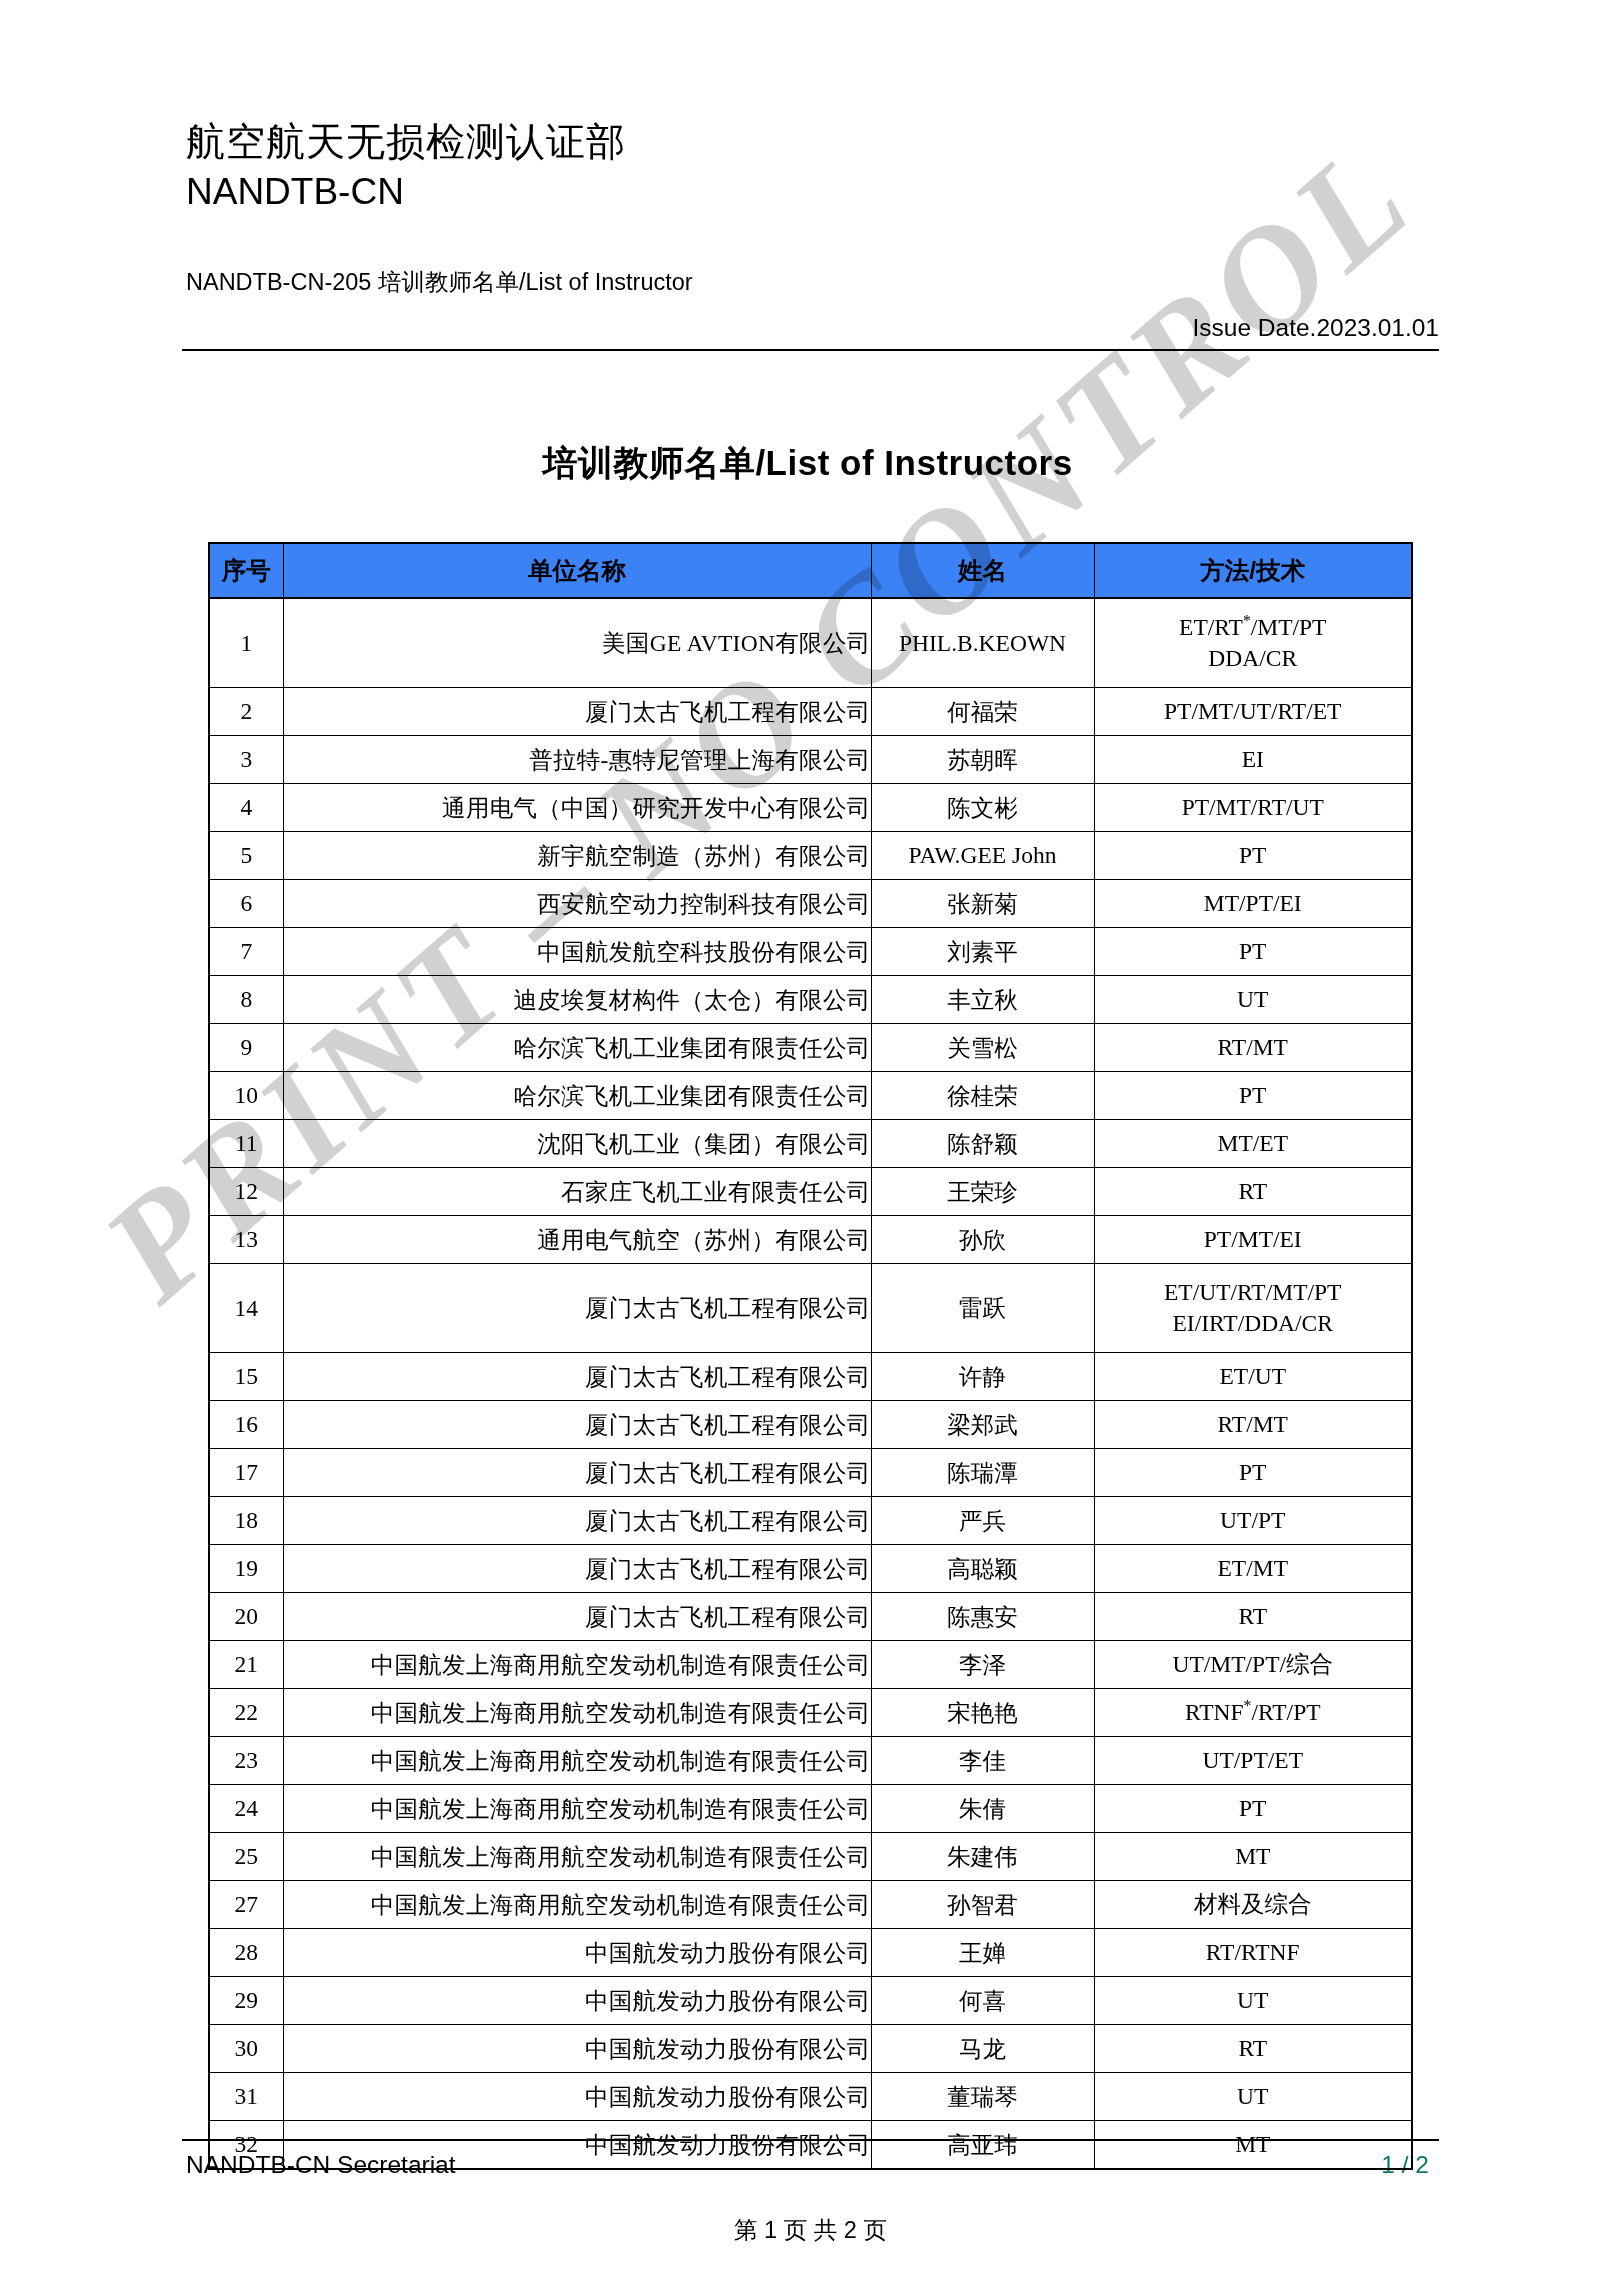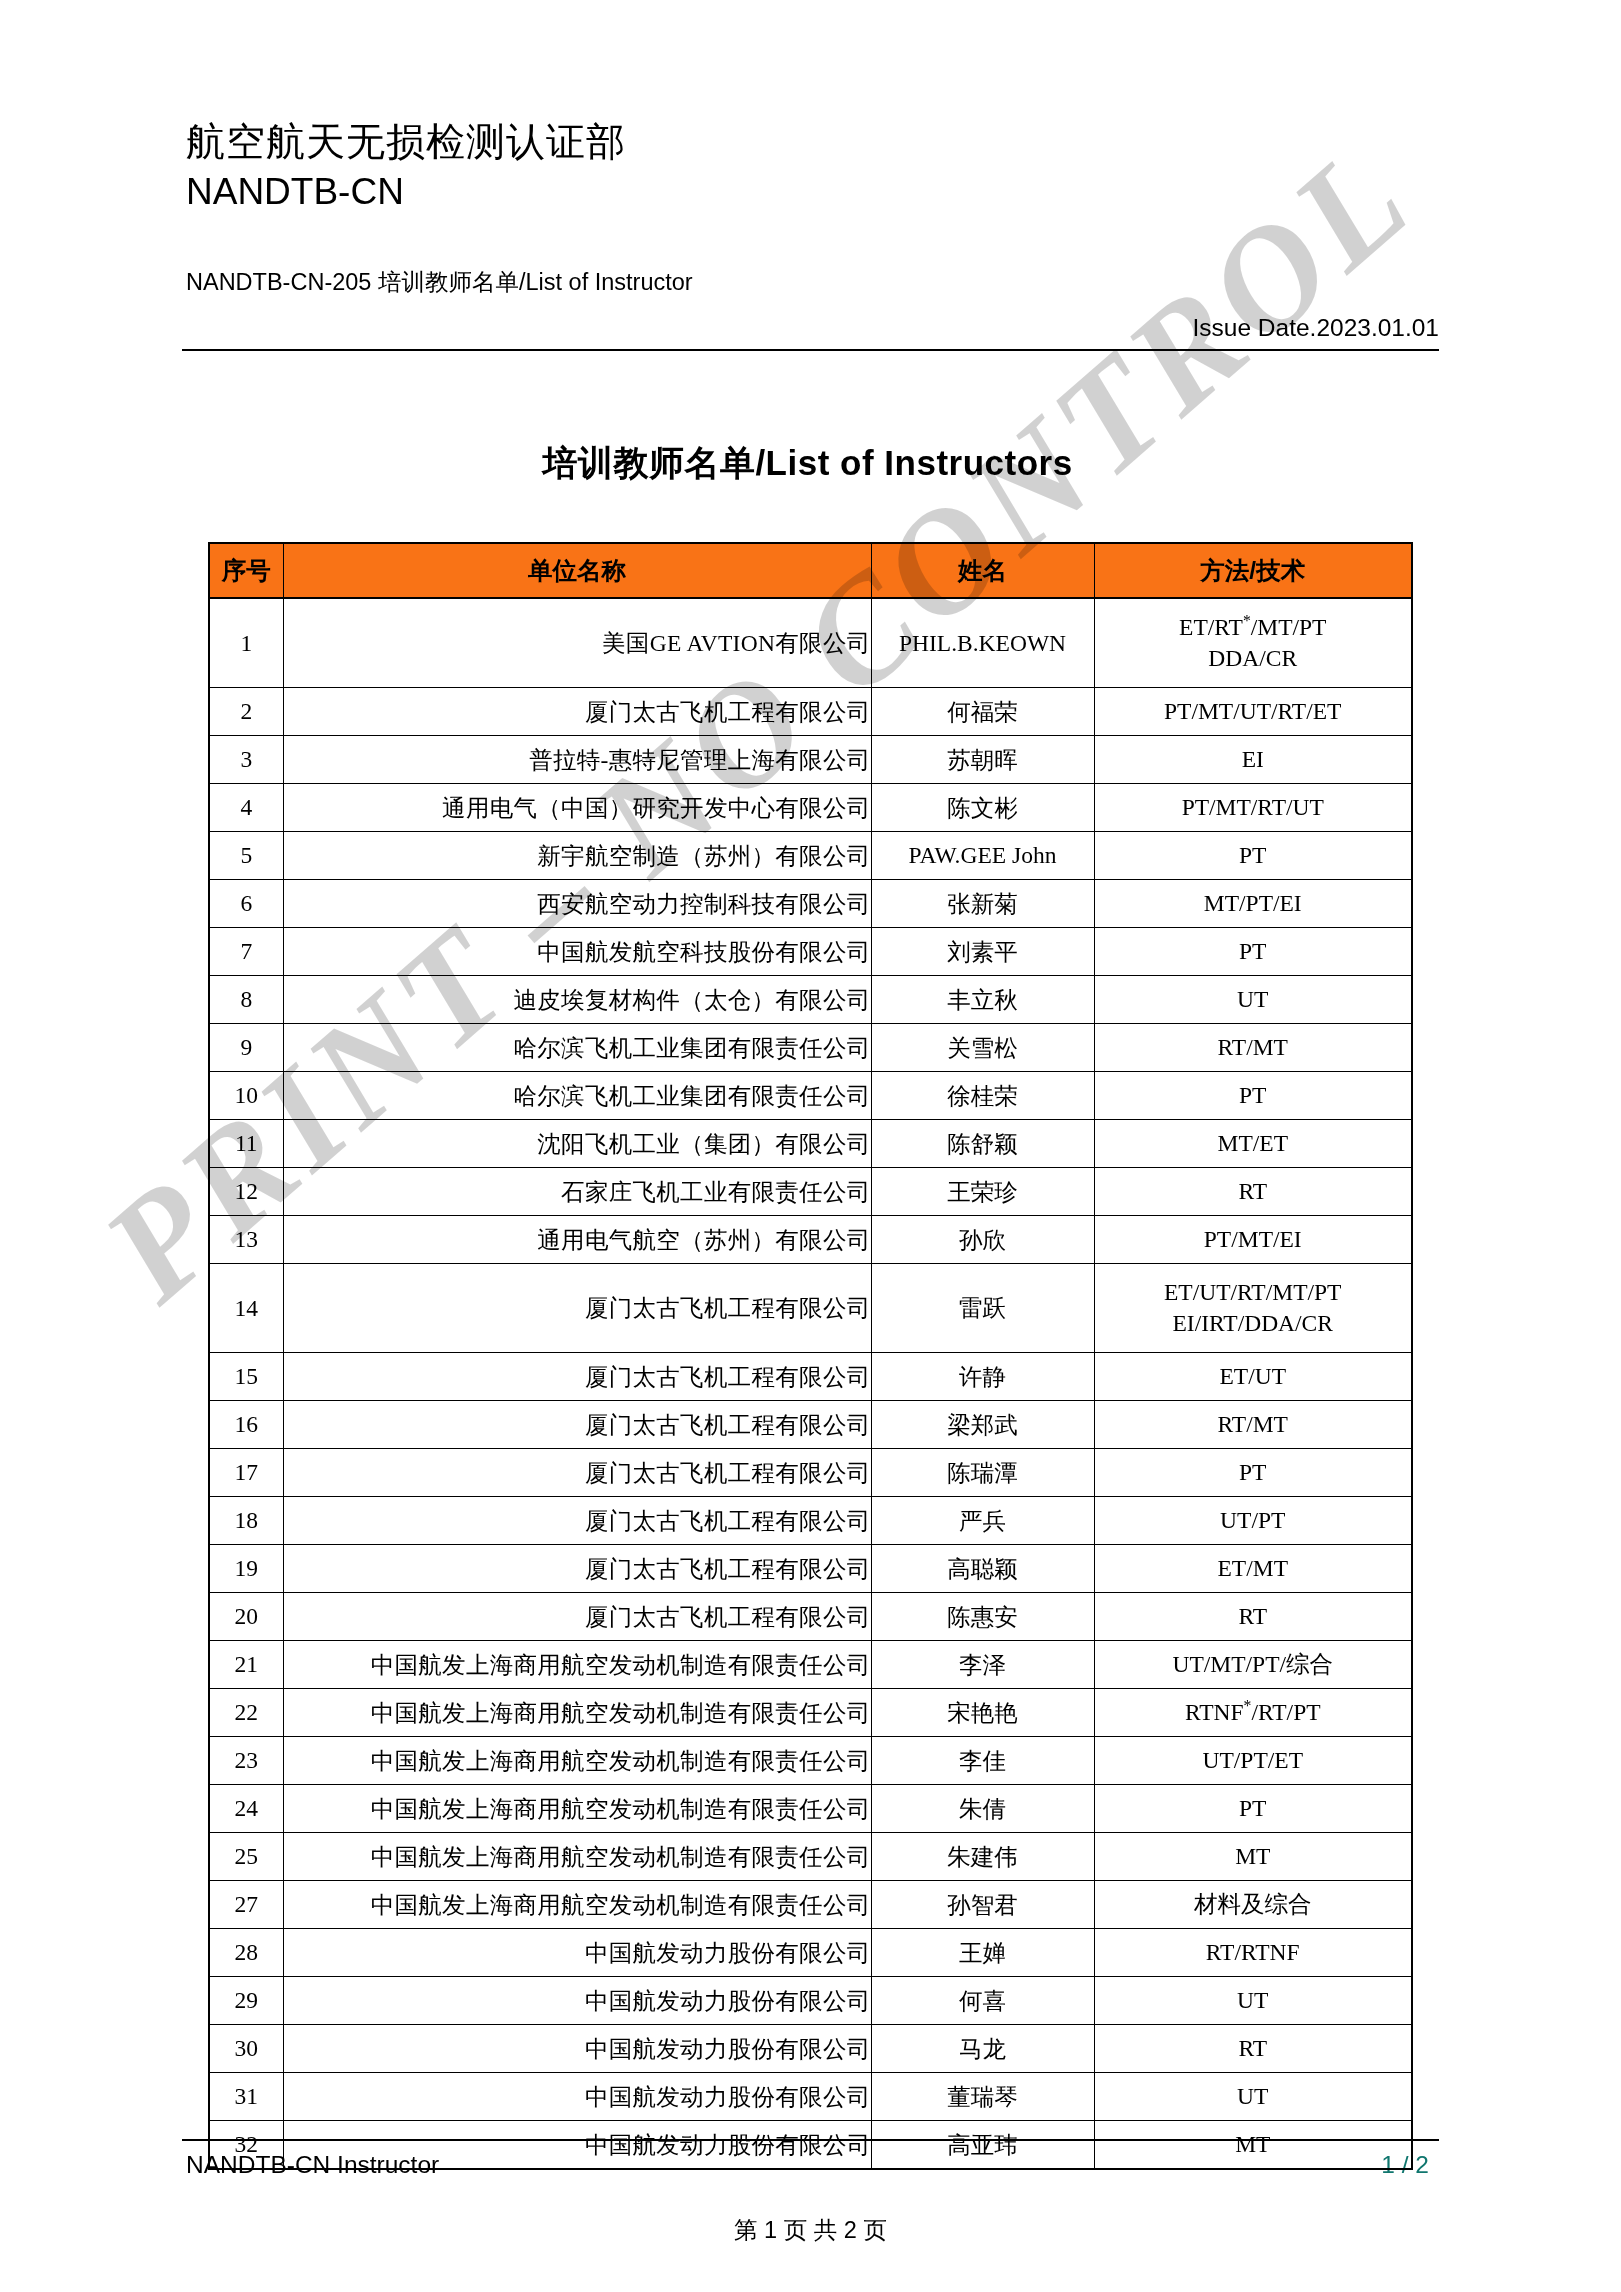--- a/index.html
+++ b/index.html
@@ -129,21 +129,21 @@
   }
   table.list th,
   table.list td {
     border: 1px solid #000;
     padding: 0;
     font-family: "Liberation Serif", serif;
     color: #000;
     background: transparent;
   }
   table.list thead th {
-    background: #f97316;
+    background: #3b82f6;
     font-family: "Liberation Sans", sans-serif;
     font-weight: bold;
     font-size: 24.5px;
     height: 53px;
     text-align: center;
     vertical-align: middle;
     border-top: 2.9px solid #000;
     border-bottom: 2.9px solid #000;
   }
   table.list thead th.c-no    { border-left: 2.9px solid #000; }
@@ -451,18 +451,18 @@
             <td class="no">32</td>
             <td class="unit">中国航发动力股份有限公司</td>
             <td class="name">高亚玮</td>
             <td class="meth">MT</td>
           </tr>
         </tbody>
     </table>
   </div>
 
   <div class="ftr-rule"></div>
-  <div class="ftr-left">NANDTB-CN Instructor</div>
+  <div class="ftr-left">NANDTB-CN Secretariat</div>
   <div class="ftr-right">1 / 2</div>
   <div class="ftr-center">第 1 页 共 2 页</div>
 
 </div>
 
 
 </body></html>

